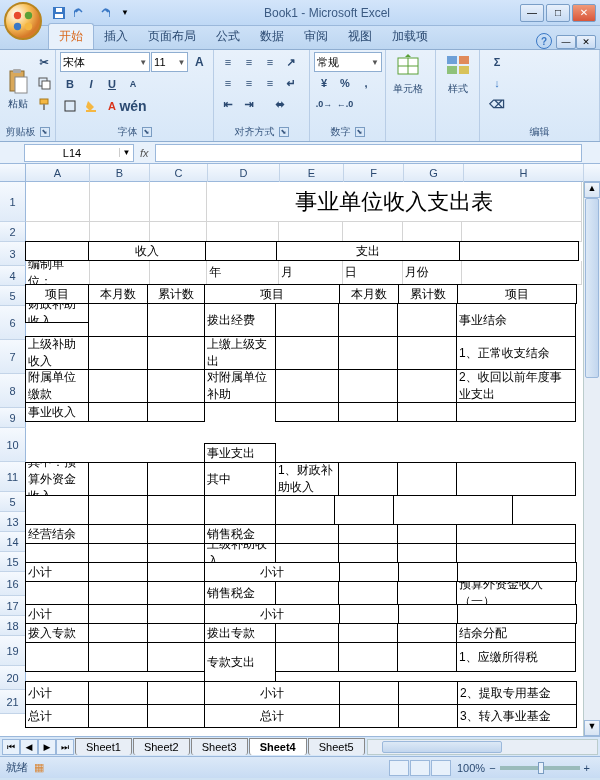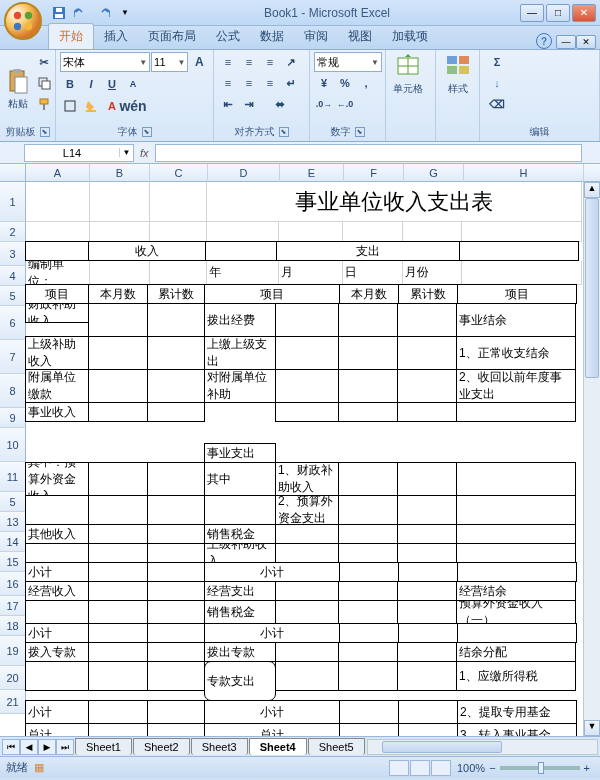--- a/index.html
+++ b/index.html
@@ -444,27 +444,26 @@
         <div class="gcell cE bordered" style="height: 34px;">1、财政补助收入</div>
         <div class="gcell cF bordered" style="height: 34px;"></div>
         <div class="gcell cG bordered" style="height: 34px;"></div>
         <div class="gcell cH bordered" style="height: 34px;"></div>
       </div>
       <div class="grow">
         <div class="gcell cA bordered" style="height: 30px;"></div>
         <div class="gcell cB bordered" style="height: 30px;"></div>
         <div class="gcell cC bordered" style="height: 30px;"></div>
         <div class="gcell cD bordered" style="height: 30px;"></div>
-        <div class="gcell cE bordered" style="height: 30px;">2、预算外资金支出</div>
         <div class="gcell cF bordered" style="height: 30px;"></div>
         <div class="gcell cG bordered" style="height: 30px;"></div>
         <div class="gcell cH bordered" style="height: 30px;"></div>
       </div>
       <div class="grow">
-        <div class="gcell cA bordered" style="height: 20px;">其他收入</div>
+        <div class="gcell cA bordered" style="height: 20px;">经营结余</div>
         <div class="gcell cB bordered" style="height: 20px;"></div>
         <div class="gcell cC bordered" style="height: 20px;"></div>
         <div class="gcell cD bordered" style="height: 20px;">销售税金</div>
         <div class="gcell cE bordered" style="height: 20px;"></div>
         <div class="gcell cF bordered" style="height: 20px;"></div>
         <div class="gcell cG bordered" style="height: 20px;"></div>
         <div class="gcell cH bordered" style="height: 20px;"></div>
       </div>
       <div class="grow">
         <div class="gcell cA bordered" style="height: 20px;"></div>
@@ -479,30 +478,20 @@
       <div class="grow">
         <div class="gcell cA bordered" style="height: 20px;">小计</div>
         <div class="gcell cB bordered" style="height: 20px; justify-content: center;"></div>
         <div class="gcell cC bordered" style="height: 20px;"></div>
         <div class="gcell cD bordered" style="height: 20px; width: 136px; justify-content: center;">小计</div>
         <div class="gcell cF bordered" style="height: 20px;"></div>
         <div class="gcell cG bordered" style="height: 20px;"></div>
         <div class="gcell cH bordered" style="height: 20px;"></div>
       </div>
       <div class="grow">
-        <div class="gcell cA bordered" style="height: 20px;">经营收入</div>
-        <div class="gcell cB bordered" style="height: 20px;"></div>
-        <div class="gcell cC bordered" style="height: 20px;"></div>
-        <div class="gcell cD bordered" style="height: 20px;">经营支出</div>
-        <div class="gcell cE bordered" style="height: 20px;"></div>
-        <div class="gcell cF bordered" style="height: 20px;"></div>
-        <div class="gcell cG bordered" style="height: 20px;"></div>
-        <div class="gcell cH bordered" style="height: 20px;">经营结余</div>
-      </div>
-      <div class="grow">
         <div class="gcell cA bordered" style="height: 24px;"></div>
         <div class="gcell cB bordered" style="height: 24px;"></div>
         <div class="gcell cC bordered" style="height: 24px;"></div>
         <div class="gcell cD bordered" style="height: 24px;">销售税金</div>
         <div class="gcell cE bordered" style="height: 24px;"></div>
         <div class="gcell cF bordered" style="height: 24px;"></div>
         <div class="gcell cG bordered" style="height: 24px;"></div>
         <div class="gcell cH bordered" style="height: 24px;">预算外资金收入（一）</div>
       </div>
       <div class="grow">
@@ -521,21 +510,21 @@
         <div class="gcell cD bordered" style="height: 20px;">拨出专款</div>
         <div class="gcell cE bordered" style="height: 20px;"></div>
         <div class="gcell cF bordered" style="height: 20px;"></div>
         <div class="gcell cG bordered" style="height: 20px;"></div>
         <div class="gcell cH bordered" style="height: 20px;">结余分配</div>
       </div>
       <div class="grow">
         <div class="gcell cA bordered" style="height: 30px;"></div>
         <div class="gcell cB bordered" style="height: 30px;"></div>
         <div class="gcell cC bordered" style="height: 30px;"></div>
-        <div class="gcell cD bordered" style="height: 40px; border-radius: 7px;">专款支出</div>
+        <div class="gcell cD bordered" style="height: 40px;">专款支出</div>
         <div class="gcell cE bordered" style="height: 30px;"></div>
         <div class="gcell cF bordered" style="height: 30px;"></div>
         <div class="gcell cG bordered" style="height: 30px;"></div>
         <div class="gcell cH bordered" style="height: 30px;">1、应缴所得税</div>
       </div>
       <div class="grow">
         <div class="gcell cA bordered" style="height: 24px;">小计</div>
         <div class="gcell cB bordered" style="height: 24px; justify-content: center;"></div>
         <div class="gcell cC bordered" style="height: 24px;"></div>
         <div class="gcell cD bordered" style="height: 24px; width: 136px; justify-content: center;">小计</div>

